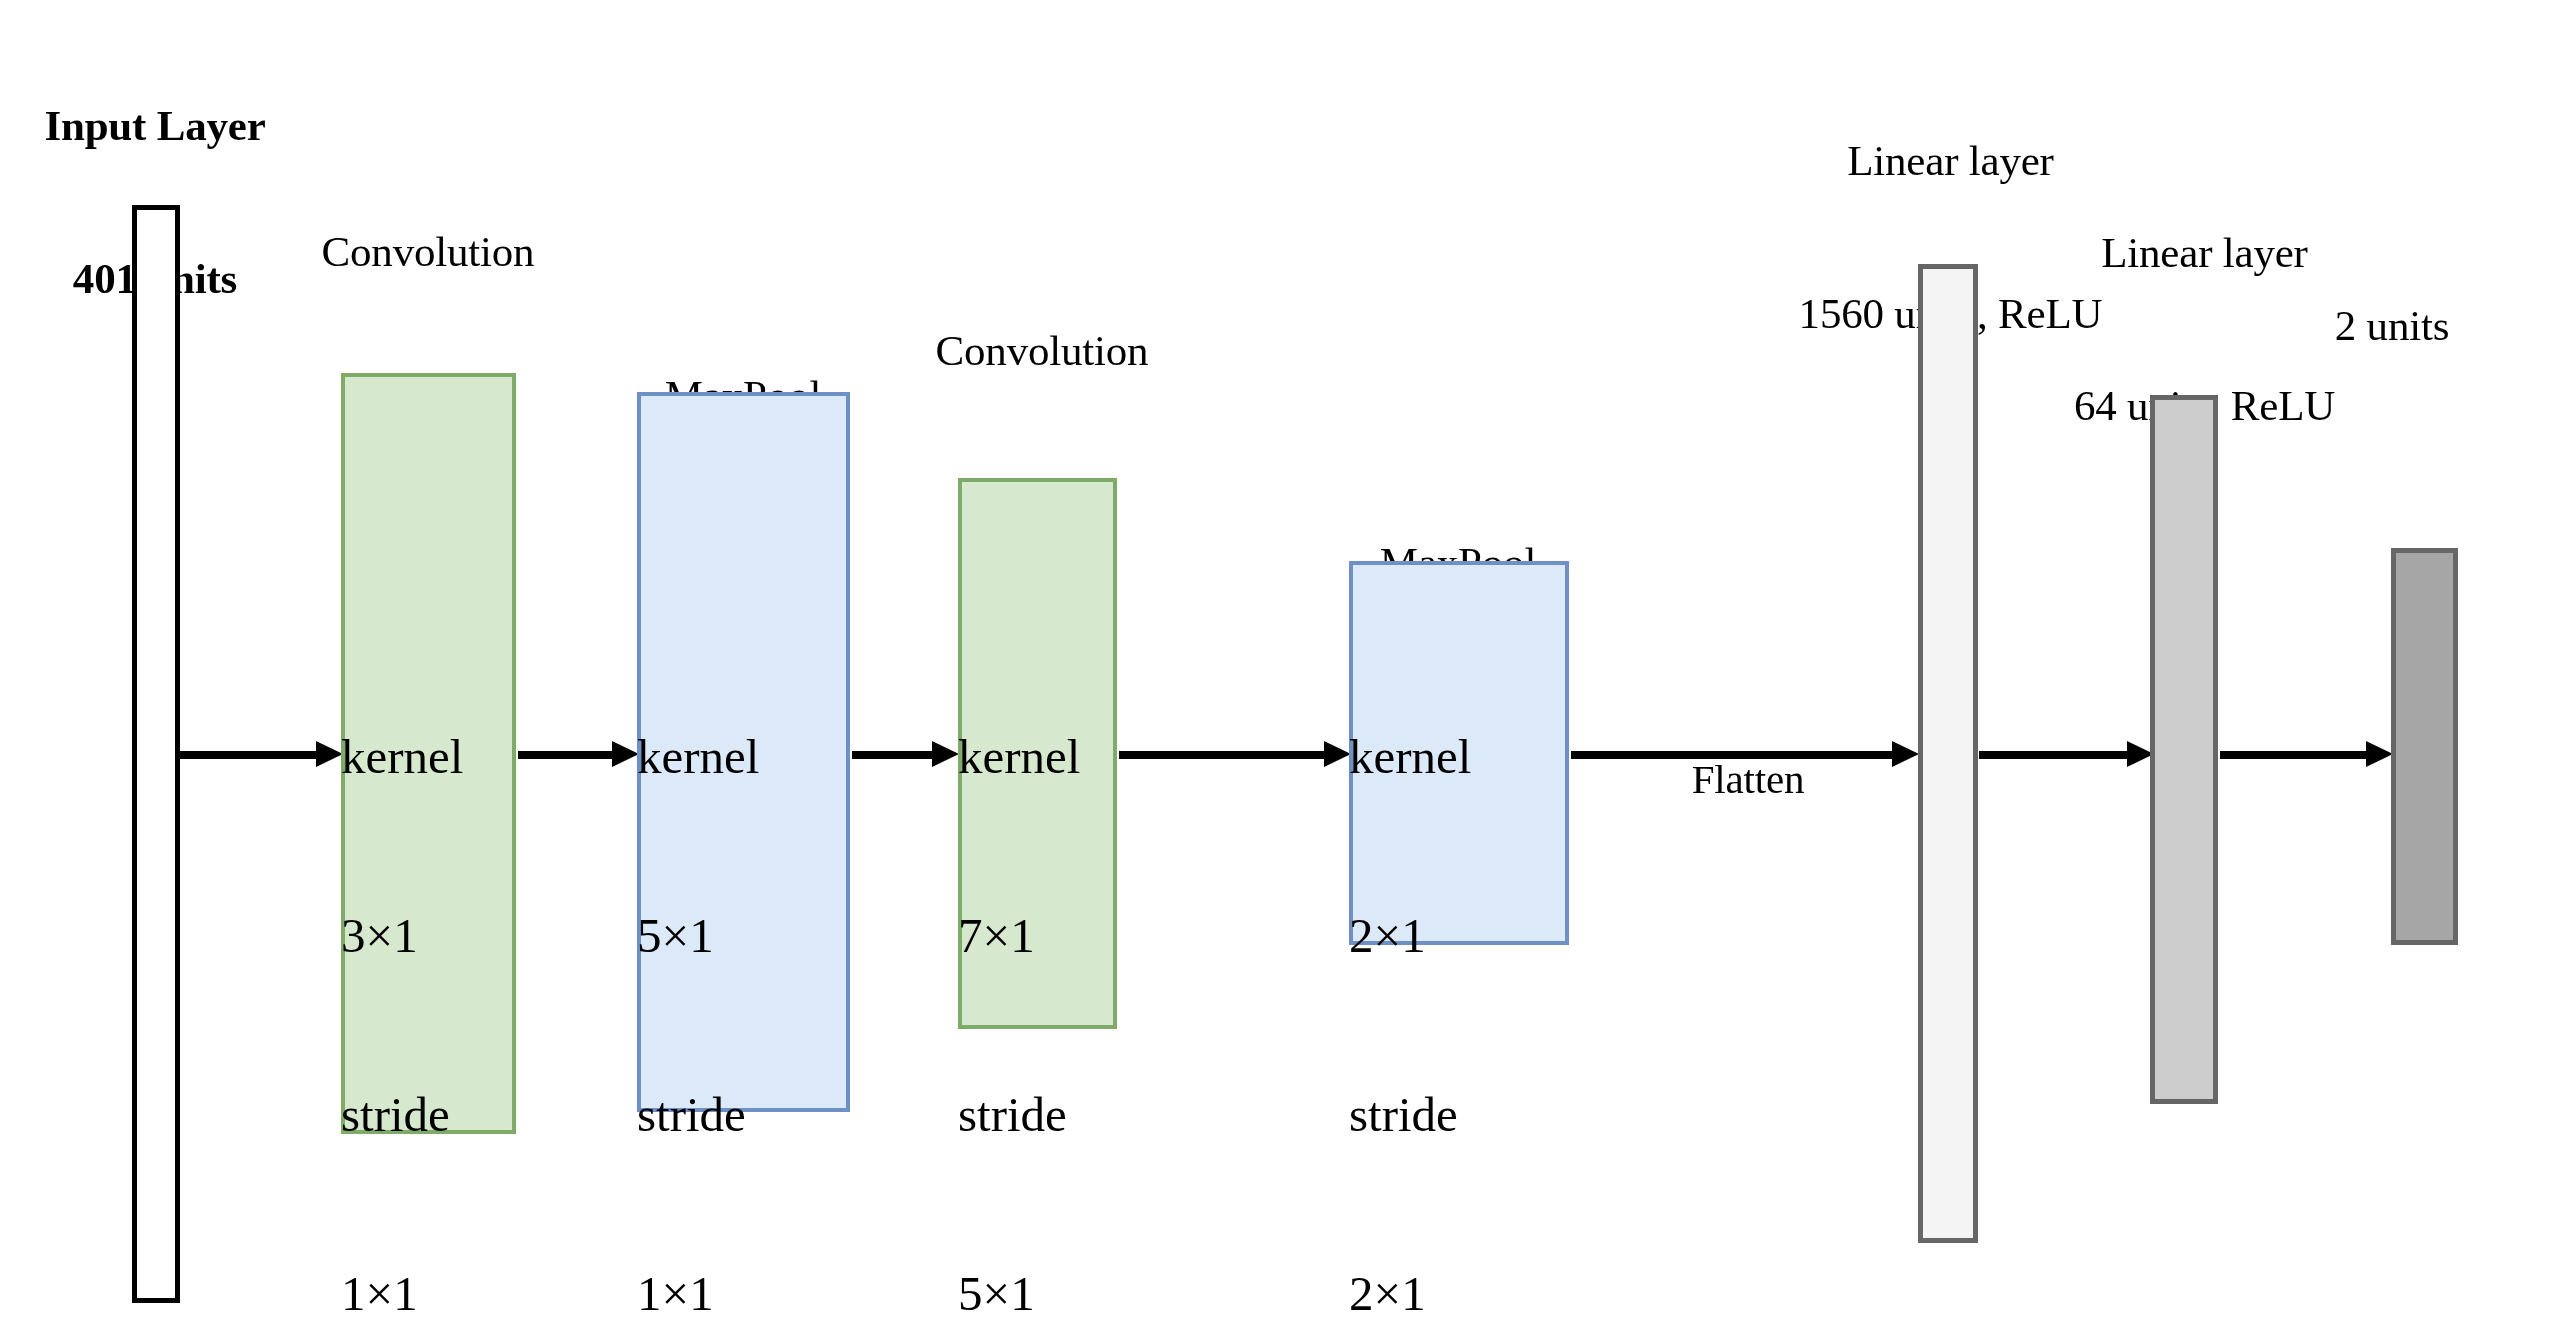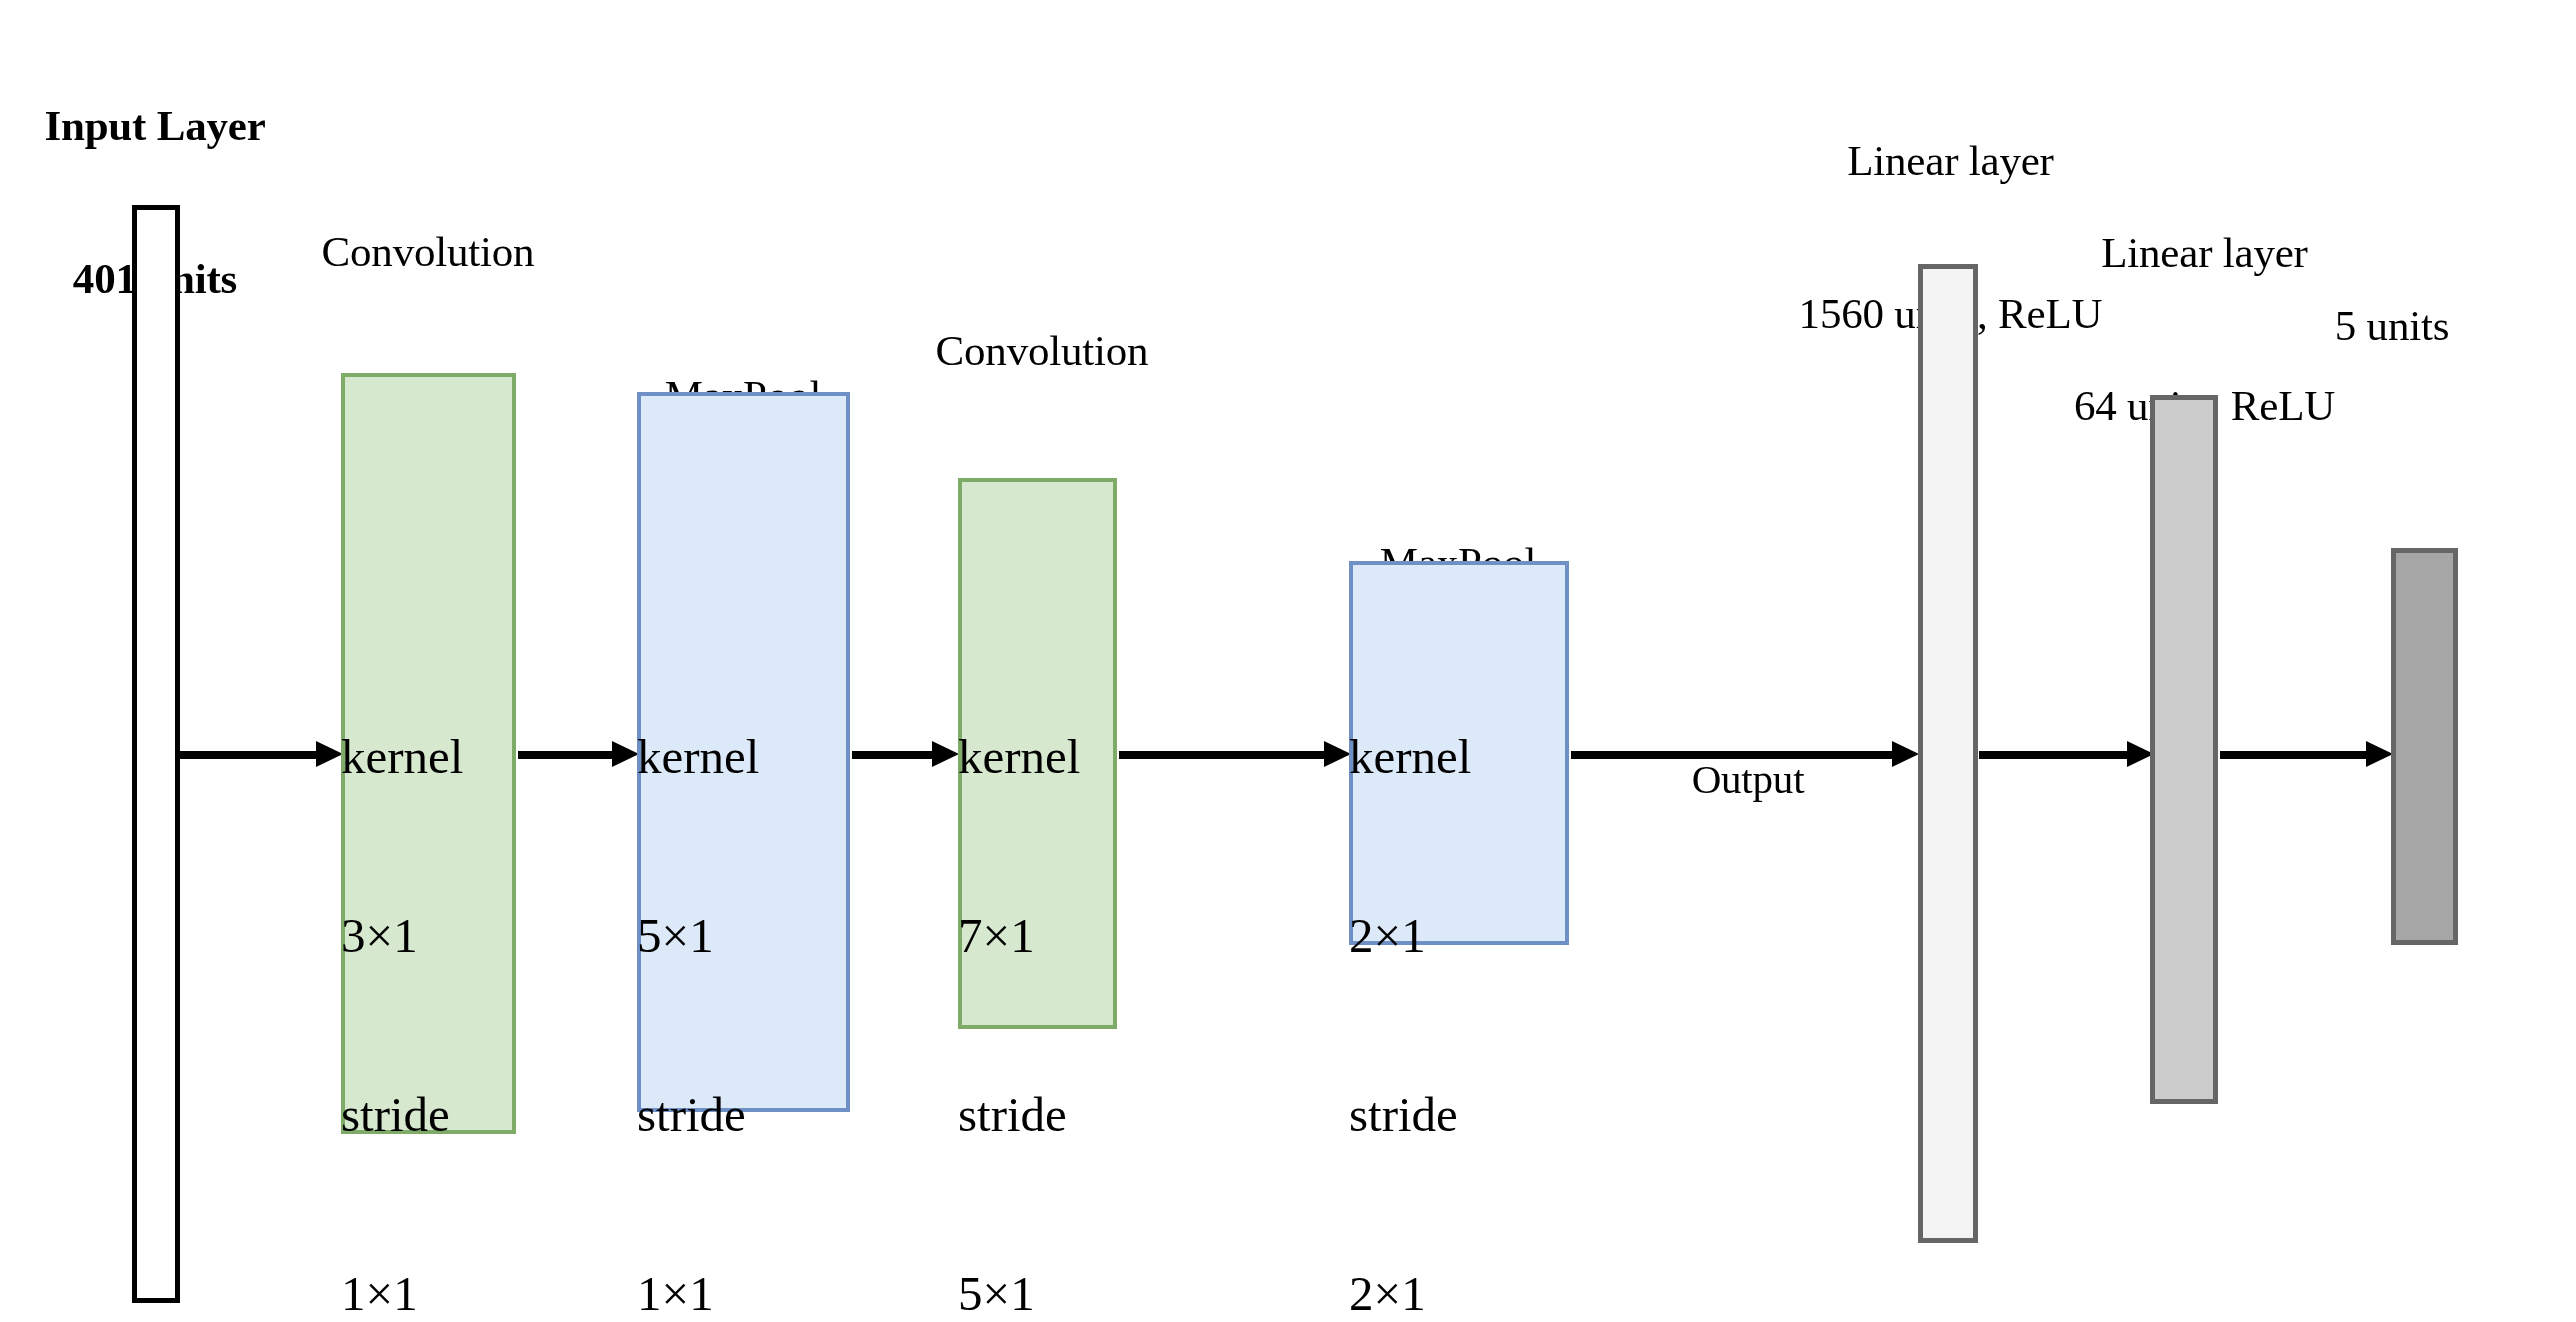--- a/index.html
+++ b/index.html
@@ -168,21 +168,21 @@
     <div>stride</div>
     <div>2×1</div>
   </div>
 
   <div class="arrow" style="left:1571px; top:741px; width:348px;">
     <div class="shaft" style="width:322px;"></div>
     <div class="head" style="left:321px;"></div>
   </div>
 
   <div class="label" style="left:1597px; top:658px; width:302px;">
-    <div>Output</div>
+    <div>Flatten</div>
   </div>
 
   <div class="label" style="left:1597px; top:774px; width:302px;">
   </div>
 
   <div class="label caption" style="left:1716px; top:35px; width:469px;">
     <div>Linear layer</div>
     <div>1560 units, ReLU</div>
   </div>
   <div class="block block-linear-1" style="left:1918px; top:264px; width:60px; height:979px;"></div>
@@ -197,18 +197,18 @@
     <div>64 units, ReLU</div>
   </div>
   <div class="block block-linear-2" style="left:2150px; top:395px; width:68px; height:709px;"></div>
 
   <div class="arrow" style="left:2220px; top:741px; width:173px;">
     <div class="shaft" style="width:148px;"></div>
     <div class="head" style="left:146px;"></div>
   </div>
 
   <div class="label caption" style="left:2208px; top:200px; width:368px;">
-    <div>5 units</div>
+    <div>2 units</div>
   </div>
   <div class="block block-output" style="left:2391px; top:548px; width:67px; height:397px;"></div>
 
 </div>
 
 
 </body></html>

